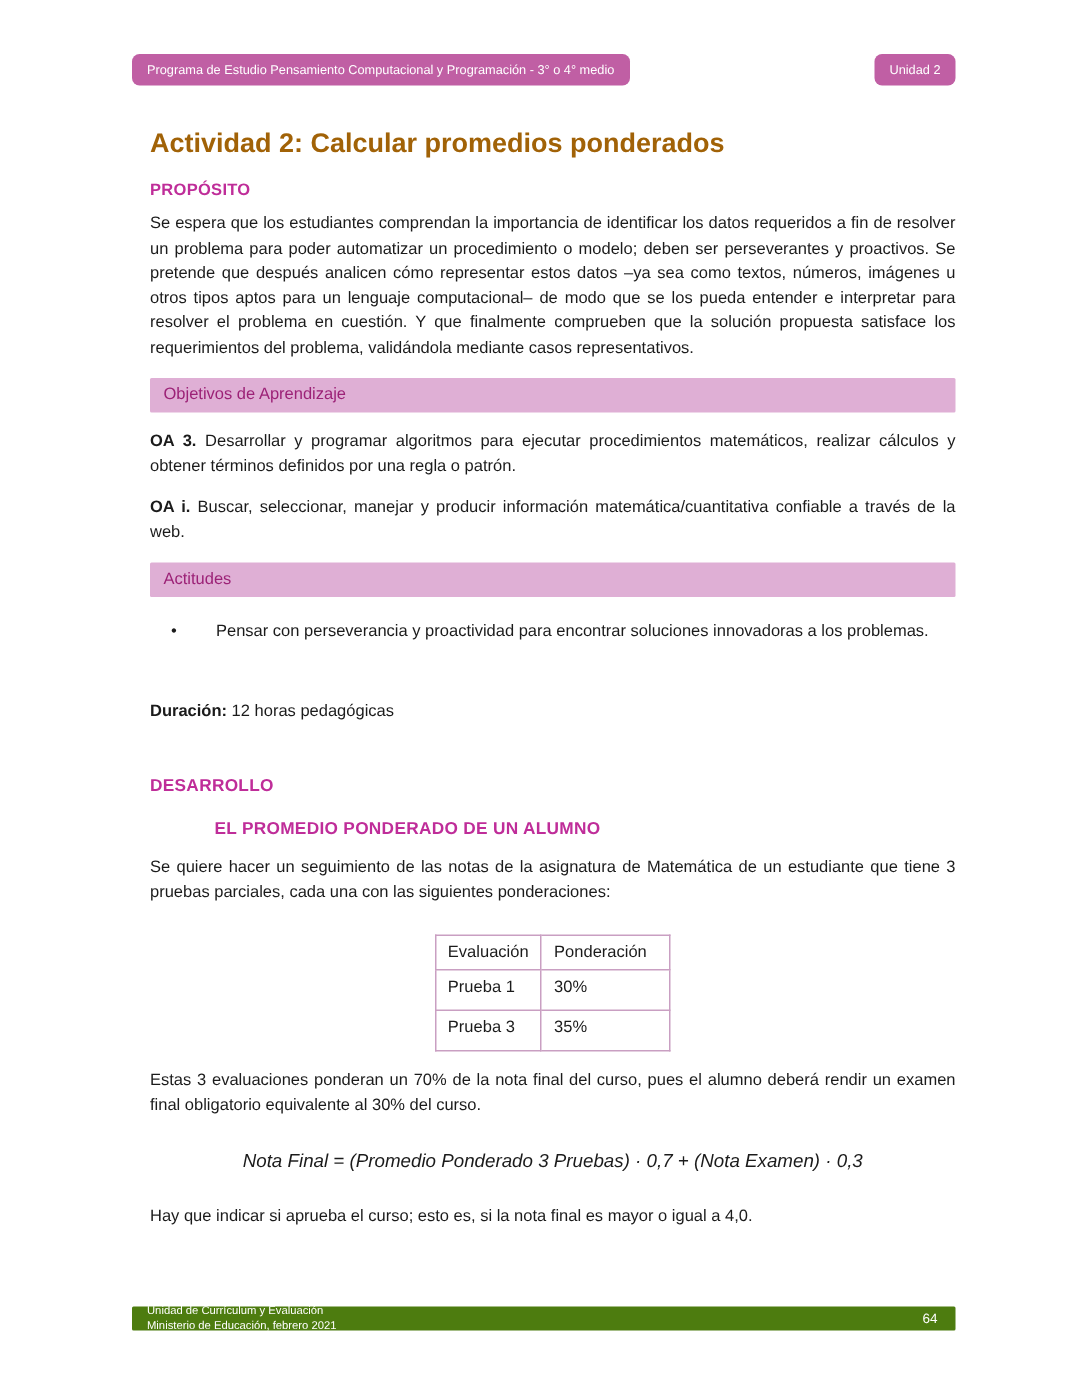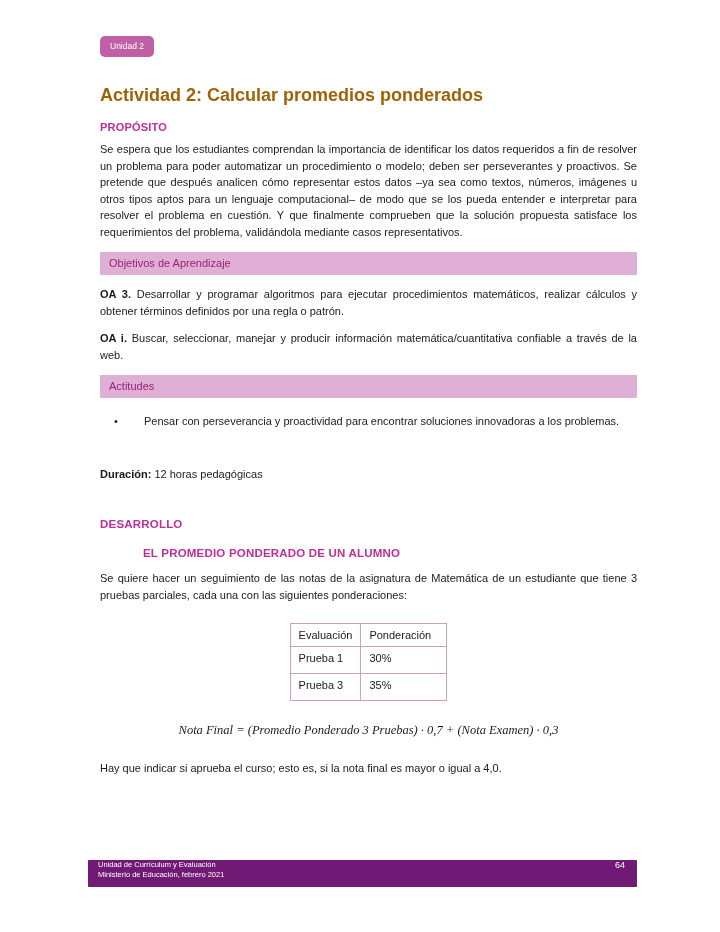--- a/index.html
+++ b/index.html
@@ -85,48 +85,49 @@
     font-weight: normal;
     text-align: left;
     vertical-align: top;
     padding: 5px 8px 9px 8px;
   }
   table.ponderaciones th { padding-bottom: 5px; }
   .col-eval { width: 70px; }
   .col-pond { width: 86px; }
   .formula {
     margin-top: 22px;
-    font-family: Liberation Serif, serif;
+    font-family: Liberation Sans, sans-serif;
     font-style: italic;
     font-size: 12.5px;
     text-align: center;
   }
   .closing { margin-top: 22px; }
   
   .footer-band {
     position: absolute;
     left: 88px; right: 83px;
     bottom: 45px;
-    height: 27px;
-    background: #701a75;
+    height: 16px;
+    background: #4d7c0f;
     color: #ffffff;
-    display: flex; justify-content: space-between; 
+    display: flex; justify-content: space-between; align-items: center;
     padding: 0 12px 0 10px;
     border-radius: 1px;
   }
   .footer-left { font-size: 7.5px; line-height: 10px; }
   .footer-page { font-size: 9px; }
 </style>
 </head>
 <body>
 
 <div class="page">
   <div class="content">
 
     <div class="header-row">
+      <div class="badge">Programa de Estudio Pensamiento Computacional y Programación - 3° o 4° medio</div>
       <div class="badge right">Unidad 2</div>
     </div>
 
     <div class="doc-title">Actividad 2: Calcular promedios ponderados</div>
 
     <div class="sub-heading">PROPÓSITO</div>
     <p class="para">Se espera que los estudiantes comprendan la importancia de identificar los datos requeridos a fin de resolver un problema para poder automatizar un procedimiento o modelo; deben ser perseverantes y proactivos. Se pretende que después analicen cómo representar estos datos –ya sea como textos, números, imágenes u otros tipos aptos para un lenguaje computacional– de modo que se los pueda entender e interpretar para resolver el problema en cuestión. Y que finalmente comprueben que la solución propuesta satisface los requerimientos del problema, validándola mediante casos representativos.</p>
 
     <div class="band">Objetivos de Aprendizaje</div>
     <p class="para mt"><span class="bold">OA 3.</span><span> Desarrollar y programar algoritmos para ejecutar procedimientos matemáticos, realizar cálculos y obtener términos definidos por una regla o patrón.</span></p>
@@ -157,20 +158,21 @@
           <td>Prueba 1</td>
           <td>30%</td>
         </tr>
         <tr>
           <td>Prueba 3</td>
           <td>35%</td>
         </tr>
       </tbody>
     </table>
 
+    <p class="para mt">Estas 3 evaluaciones ponderan un 70% de la nota final del curso, pues el alumno deberá rendir un examen final obligatorio equivalente al 30% del curso.</p>
 
     <div class="formula">Nota Final  =  (Promedio Ponderado 3 Pruebas)  ·  0,7  +  (Nota Examen)  ·  0,3</div>
 
     <p class="para closing">Hay que indicar si aprueba el curso; esto es, si la nota final es mayor o igual a 4,0.</p>
 
   </div>
 
   <div class="footer-band">
     <div class="footer-left">
       <div>Unidad de Currículum y Evaluación</div>

